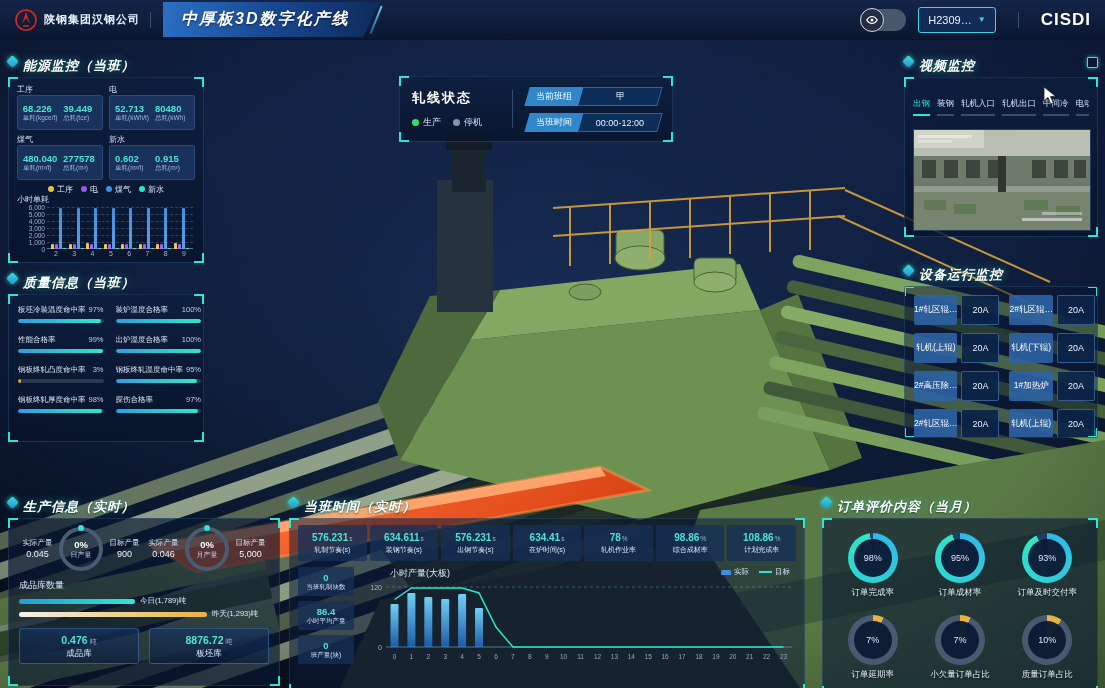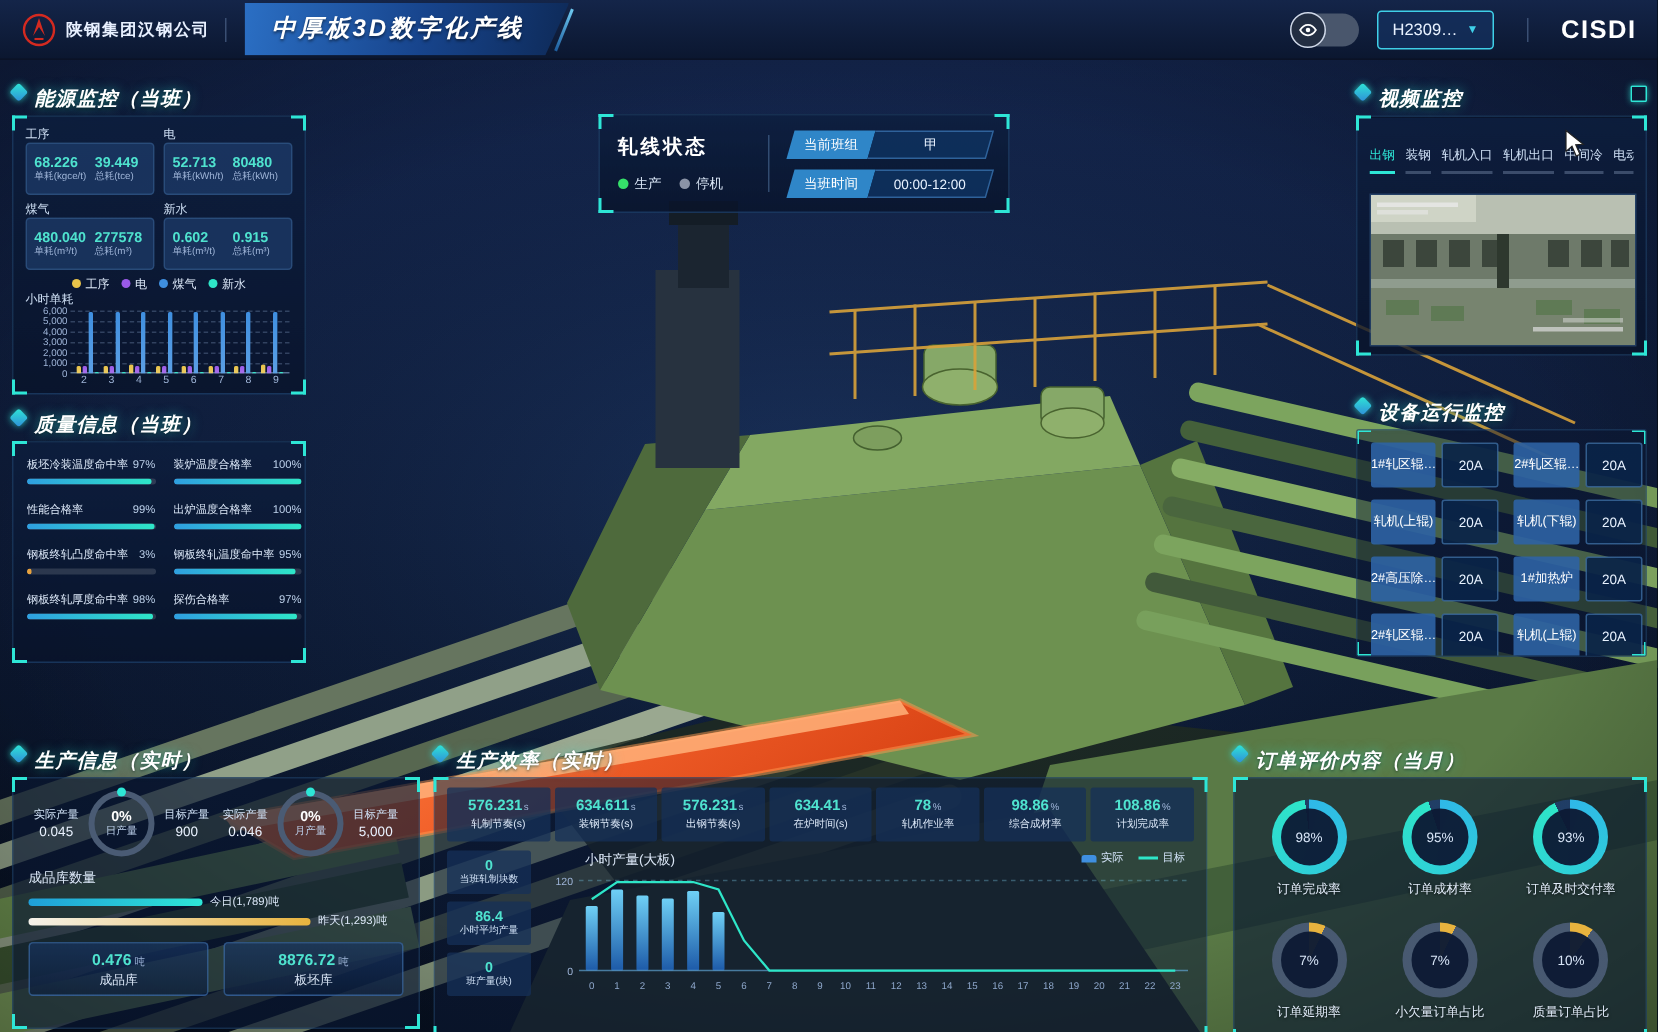--- a/index.html
+++ b/index.html
@@ -750,21 +750,21 @@
     <i class="cr tl"></i>
         <i class="cr tr"></i>
         <i class="cr bl"></i>
         <i class="cr br"></i>
       </div>
   </section>
 
   <section class="panel" id="p-eff">
     <div class="p-title">
       <span class="dia"></span>
-      <span>生产效率（实时）</span>
+      <span>当班时间（实时）</span>
     </div>
     <div class="p-body">
       <div id="eff-stats">
           <div class="st">
             <div class="st-v">576.231<span class="st-u">s</span></div>
             <div class="st-l">轧制节奏(s)</div>
           </div>
           <div class="st">
             <div class="st-v">634.611<span class="st-u">s</span></div>
             <div class="st-l">装钢节奏(s)</div>

